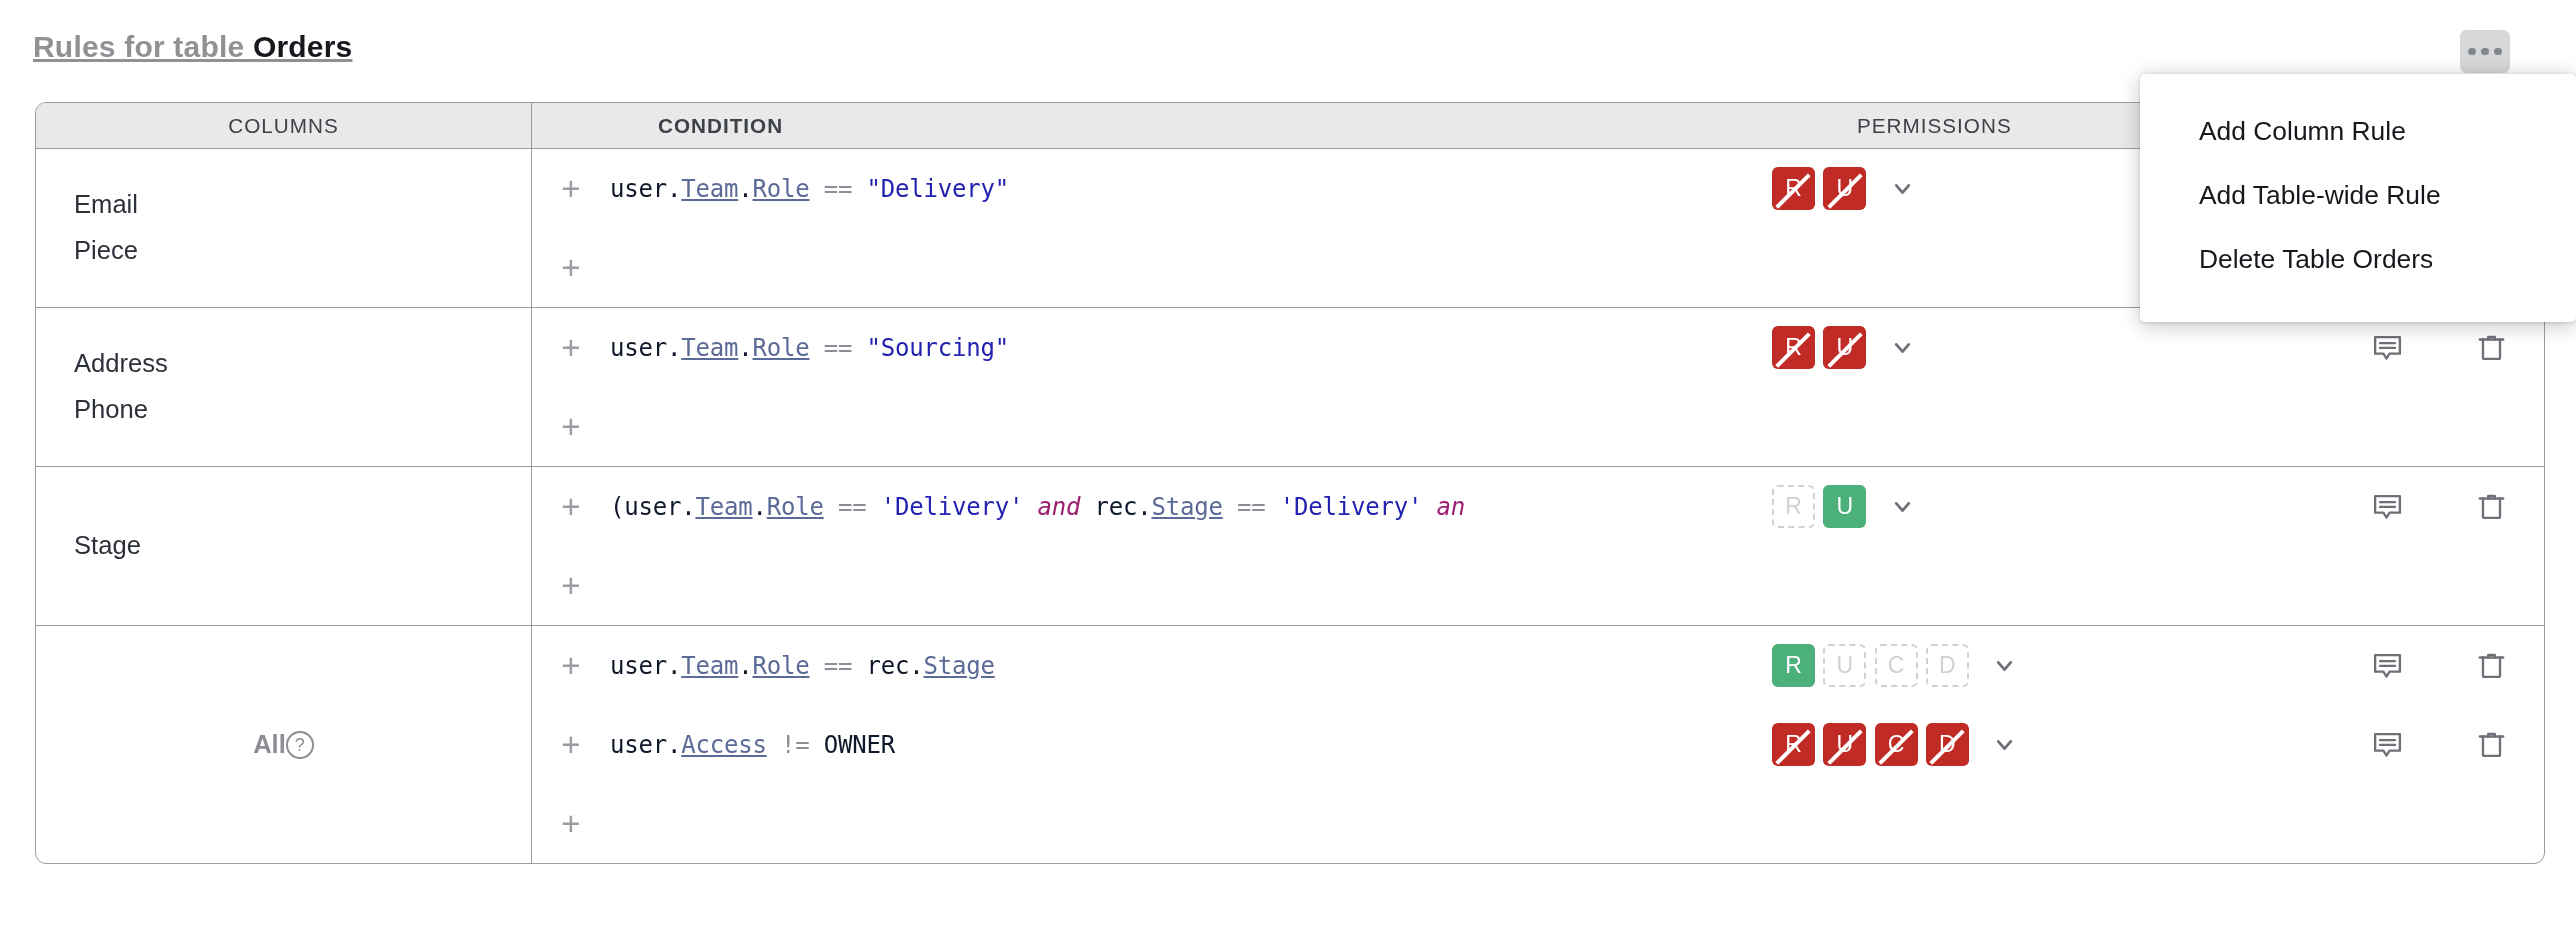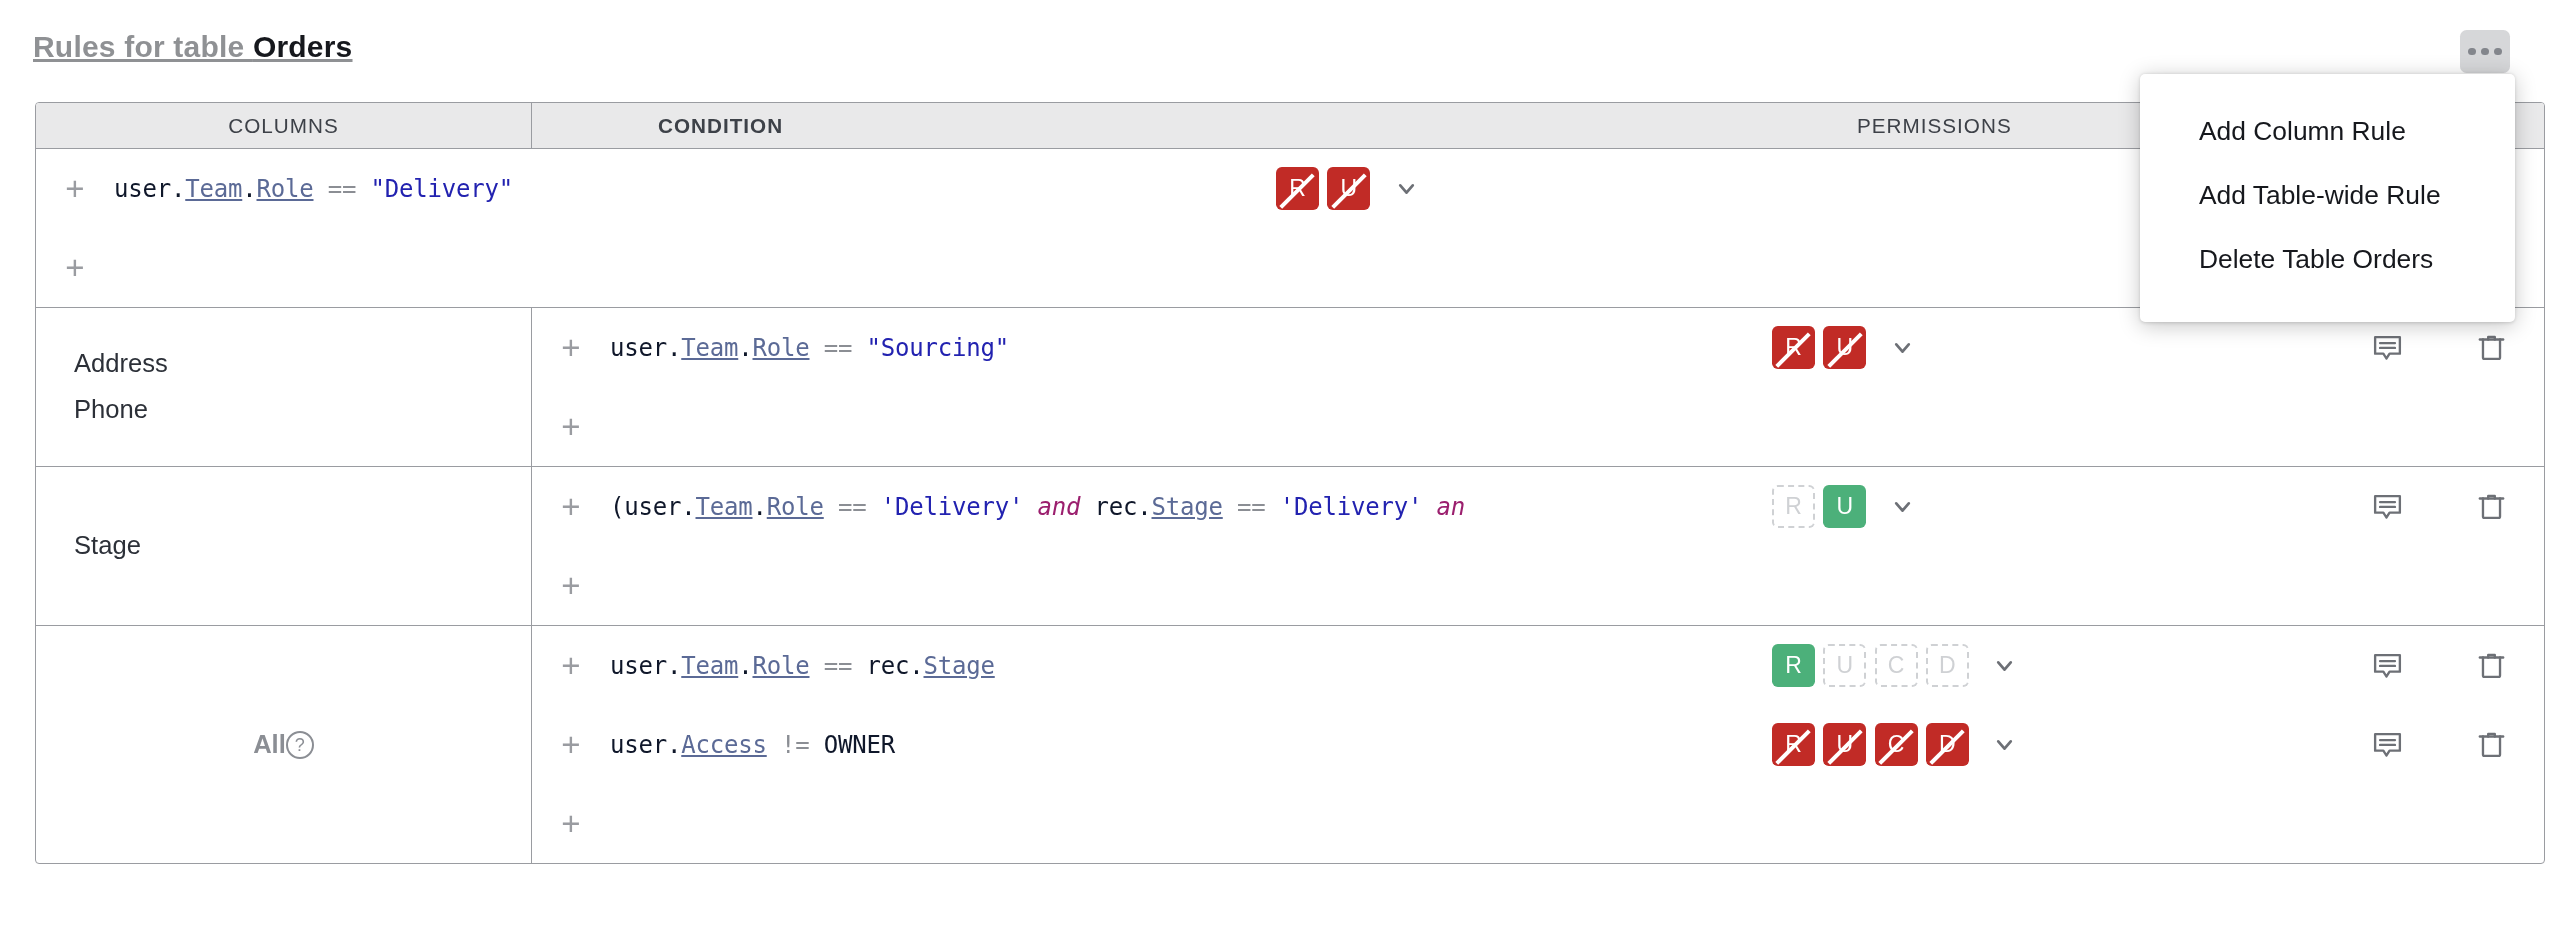--- a/index.html
+++ b/index.html
@@ -48,21 +48,21 @@
     display: block;
   }
 
   
   .rules-table {
     position: absolute;
     left: 35px;
     top: 102px;
     width: 2510px;
     border: 1.7px solid #9a9ca1;
-    border-radius: 4px;
+    border-radius: 11px;
     background: #ffffff;
     overflow: hidden;
   }
 
   .thead {
     display: flex;
     background: #e9e9ea;
     border-bottom: 1.7px solid #9a9ca1;
     height: 46px;
   }
@@ -211,21 +211,21 @@
     gap: 71px;
     padding-right: 36px;
   }
   .rowactions svg { display: block; }
 
   
   .menu {
     position: absolute;
     left: 2140px;
     top: 74px;
-    width: 375px;
+    width: 436px;
     background: #ffffff;
     border-radius: 5px;
     box-shadow: 0 3.3px 21.5px rgba(0,0,0,0.22), 0 0.8px 3.3px rgba(0,0,0,0.14);
     padding: 25px 0 31px 0;
     z-index: 50;
   }
   .menu-item {
     font-size: 26.4px;
     color: #16181d;
     padding: 16.5px 0 16.5px 59px;
@@ -246,20 +246,24 @@
 </div>
 
 <div class="rules-table">
   <div class="thead">
     <div class="th col-columns">COLUMNS</div>
     <div class="th col-condition">CONDITION</div>
     <div class="th col-permissions">PERMISSIONS</div>
   </div>
   <div id="rows-host">
       <div class="trow">
+        <div class="cell-columns">
+          <div class="colname">Email</div>
+          <div class="colname">Piece</div>
+        </div>
         <div class="cell-rest">
           <div class="ruleline">
             <div class="plus">+</div>
             <div class="condition"><span class="tok-plain">user</span><span class="tok-plain">.</span><span class="tok-attr">Team</span><span class="tok-plain">.</span><span class="tok-attr">Role</span><span class="tok-plain"> </span><span class="tok-op">==</span><span class="tok-plain"> </span><span class="tok-str">"Delivery"</span></div>
             <div class="perms">
               <div class="badge deny">R</div>
               <div class="badge deny">U</div>
               <div class="chev">
                 <svg width="25" height="25" viewBox="0 0 24 24" fill="none" stroke="#6d7076" stroke-width="2.6" stroke-linecap="round" stroke-linejoin="round">
                   <polyline points="6 9 12 16 18 9"></polyline>

